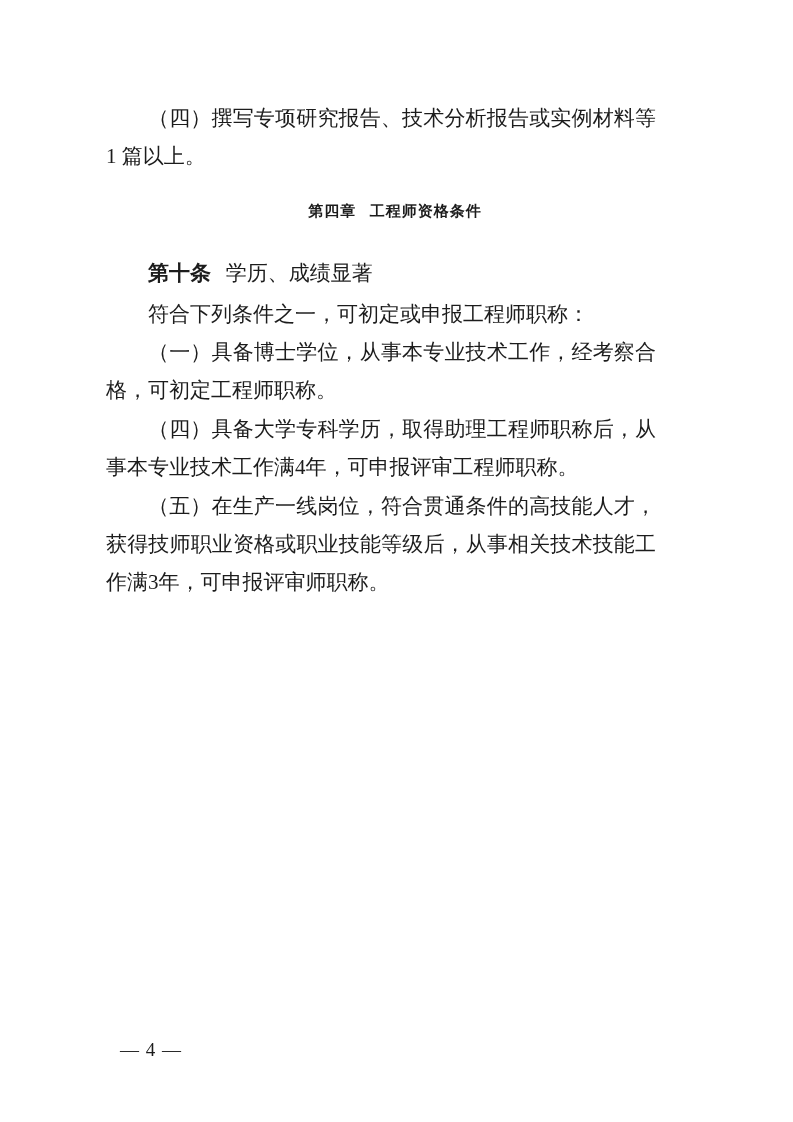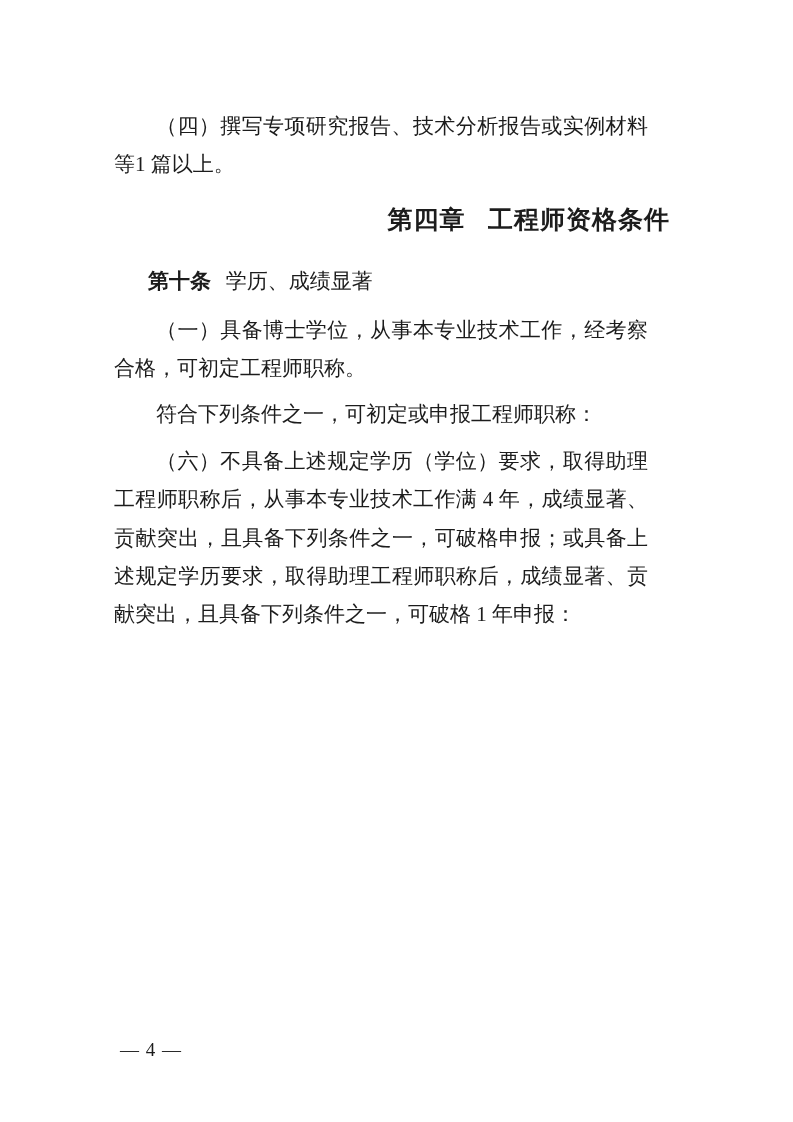--- a/index.html
+++ b/index.html
@@ -20,30 +20,30 @@
     position: absolute;
     left: 106px;
     top: 99px;
     width: 550px;
     font-size: 21px;
     line-height: 38.4px;
     text-align: justify;
   }
   .para {
     text-indent: 2em;
-    margin: 8px;
+    margin: 0;
   }
   .chapter-heading {
     position: relative;
     left: 14px;
     margin: 16px 0 24px 0;
     font-family: "Liberation Sans", "DejaVu Sans", sans-serif;
     font-weight: bold;
-    font-size: 25px;
-    text-align: right;
+    font-size: 15px;
+    text-align: center;
     text-indent: 0;
     letter-spacing: 1px;
     white-space: nowrap;
   }
   .chapter-heading .chapter-number {
     margin-right: 0.9em;
   }
   .article-line {
     text-indent: 2em;
     margin: 0;
@@ -73,20 +73,21 @@
     <p class="para">（四）撰写专项研究报告、技术分析报告或实例材料等1 篇以上。</p>
 
     <div class="chapter-heading">
       <span class="chapter-number">第四章</span><span>工程师资格条件</span>
     </div>
 
     <p class="article-line">
       <span class="article-number">第十条</span><span>学历、成绩显著</span>
     </p>
 
+    <p class="para">符合下列条件之一，可初定或申报工程师职称：</p>
     <p class="para">（一）具备博士学位，从事本专业技术工作，经考察合格，可初定工程师职称。</p>
-    <p class="para">符合下列条件之一，可初定或申报工程师职称：</p>
-    <p class="para">（六）不具备上述规定学历（学位）要求，取得助理工程师职称后，从事本专业技术工作满 4 年，成绩显著、贡献突出，且具备下列条件之一，可破格申报；或具备上述规定学历要求，取得助理工程师职称后，成绩显著、贡献突出，且具备下列条件之一，可破格 1 年申报：</p>
+    <p class="para">（四）具备大学专科学历，取得助理工程师职称后，从事本专业技术工作满4年，可申报评审工程师职称。</p>
+    <p class="para">（五）在生产一线岗位，符合贯通条件的高技能人才，获得技师职业资格或职业技能等级后，从事相关技术技能工作满3年，可申报评审师职称。</p>
 
   </div>
 
   <div class="page-footer">— 4 —</div>
 </div>
 
 </body></html>

